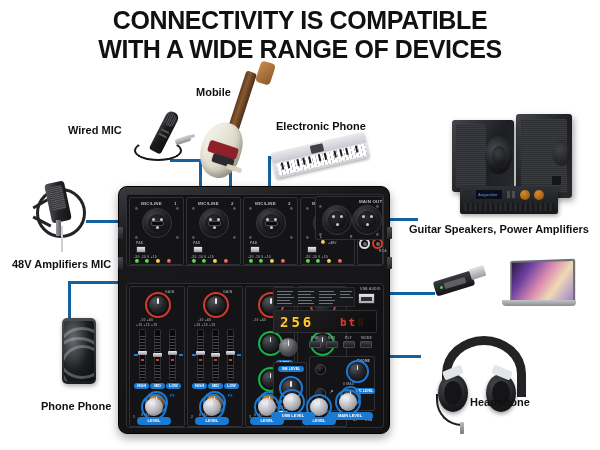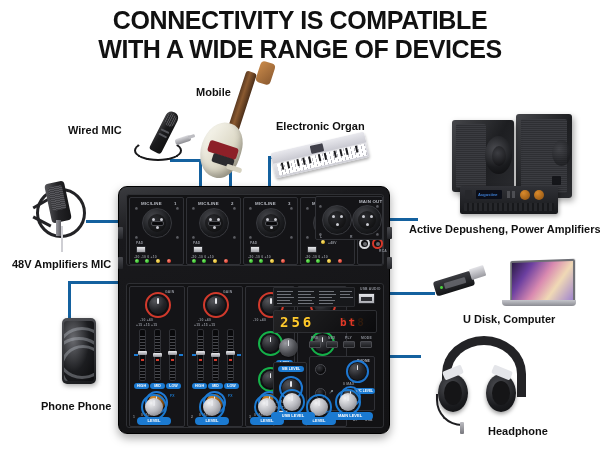--- a/index.html
+++ b/index.html
@@ -264,21 +264,21 @@
         <div class="kb-blk" style="left:30px;"></div>
       <div class="kb-blk" style="left:36px;"></div>
         <div class="kb-blk" style="left:46px;"></div>
       <div class="kb-blk" style="left:52px;"></div>
         <div class="kb-blk" style="left:62px;"></div>
       <div class="kb-blk" style="left:68px;"></div>
         <div class="kb-blk" style="left:74px;"></div>
       <div class="kb-blk" style="left:84px;"></div>
     </div>
   </div>
-  <div class="lbl" style="left:276px;top:120px;">Electronic Organ</div>
+  <div class="lbl" style="left:276px;top:120px;">Electronic Phone</div>
 
   <div class="dev" style="left:424px;top:112px;width:160px;height:104px;">
 
     <div class="sp" style="left:92px;top:2px;width:56px;height:84px;">
       <div class="sp-grille" style="left:5px;top:5px;width:46px;height:74px;"></div>
       <div class="sp-cone" style="left:36px;top:26px;width:19px;height:26px;opacity:.55;"></div>
       <div style="position:absolute;left:36px;top:62px;width:9px;height:9px;background:#15161a;border-radius:1px;"></div>
     </div>
 
     <div class="sp" style="left:28px;top:8px;width:62px;height:72px;">
@@ -291,21 +291,21 @@
       <div class="amp-disp" style="left:16px;top:4px;width:26px;height:9px;"></div>
       <div class="amp-txt" style="left:18px;top:6px;">Augustine</div>
       <div style="position:absolute;left:5px;top:4px;width:7px;height:9px;background:#26272b;border-radius:1px;"></div>
       <div class="amp-knob" style="left:60px;top:4px;width:10px;height:10px;"></div>
       <div class="amp-knob" style="left:74px;top:4px;width:10px;height:10px;"></div>
       <div style="position:absolute;left:47px;top:5px;width:3px;height:7px;background:#4d4e53;"></div>
       <div style="position:absolute;left:52px;top:5px;width:3px;height:7px;background:#4d4e53;"></div>
       <div style="position:absolute;left:4px;top:17px;width:90px;height:8px;background:repeating-linear-gradient(90deg,#26272b 0 3px,#17181b 3px 5px);border-radius:1px;"></div>
     </div>
   </div>
-  <div class="lbl" style="left:409px;top:223px;">Active Depusheng, Power Amplifiers</div>
+  <div class="lbl" style="left:409px;top:223px;">Guitar Speakers, Power Amplifiers</div>
 
   <div class="dev" style="left:28px;top:172px;width:70px;height:80px;">
     <div class="cm-shock" style="left:8px;top:16px;"></div>
     <div style="position:absolute;left:4px;top:30px;width:18px;height:3px;background:#232326;transform:rotate(-30deg);"></div>
     <div style="position:absolute;left:4px;top:48px;width:20px;height:3px;background:#232326;transform:rotate(28deg);"></div>
     <div class="cm-body" style="left:20px;top:10px;">
       <div class="cm-mesh"></div>
     </div>
     <div class="cm-stem" style="left:28px;top:48px;"></div>
     <div class="cm-wire" style="left:33px;top:54px;"></div>
@@ -316,36 +316,35 @@
     <div class="ud-body" style="left:2px;top:12px;"></div>
     <div class="ud-metal" style="left:38px;top:3px;"></div>
     <div class="ud-led" style="left:8px;top:22px;"></div>
     <div style="position:absolute;left:12px;top:16px;width:22px;height:6px;background:#6d6e74;border-radius:1px;transform:rotate(-17deg);opacity:.8;"></div>
   </div>
 
   <div class="dev" style="left:500px;top:258px;width:84px;height:52px;">
     <div class="lt-screen" style="left:8px;top:2px;"></div>
     <div class="lt-base" style="left:2px;top:42px;"></div>
   </div>
-  <div class="lbl" style="left:463px;top:313px;">U Disk, Computer</div>
 
   <div class="dev" style="left:430px;top:334px;width:100px;height:100px;">
     <div class="hp-band" style="left:12px;top:2px;"></div>
     <div class="hp-cup" style="left:8px;top:40px;">
       <div class="hp-pad" style="left:6px;top:7px;"></div>
     </div>
     <div class="hp-cup" style="left:56px;top:40px;">
       <div class="hp-pad" style="left:6px;top:7px;"></div>
     </div>
     <div style="position:absolute;left:13px;top:34px;width:20px;height:9px;background:#e4e5e9;border-radius:2px;transform:rotate(-22deg);"></div>
     <div style="position:absolute;left:62px;top:34px;width:20px;height:9px;background:#e4e5e9;border-radius:2px;transform:rotate(22deg);"></div>
     <div class="hp-cable" style="left:6px;top:60px;width:26px;height:30px;"></div>
     <div class="hp-jack" style="left:30px;top:88px;"></div>
   </div>
-  <div class="lbl" style="left:470px;top:425px;margin-left:18px;">Headphone</div>
+  <div class="lbl" style="left:470px;top:396px;">Headphone</div>
 
   <div class="dev ph" style="left:62px;top:318px;">
     <div class="ph-scr">
       <div class="ph-swirl" style="left:-8px;top:6px;"></div>
       <div class="ph-swirl" style="left:-14px;top:16px;width:52px;height:52px;"></div>
       <div class="ph-swirl" style="left:-4px;top:24px;width:40px;height:40px;"></div>
     </div>
   </div>
   <div class="lbl" style="left:41px;top:400px;">Phone Phone</div>
 

